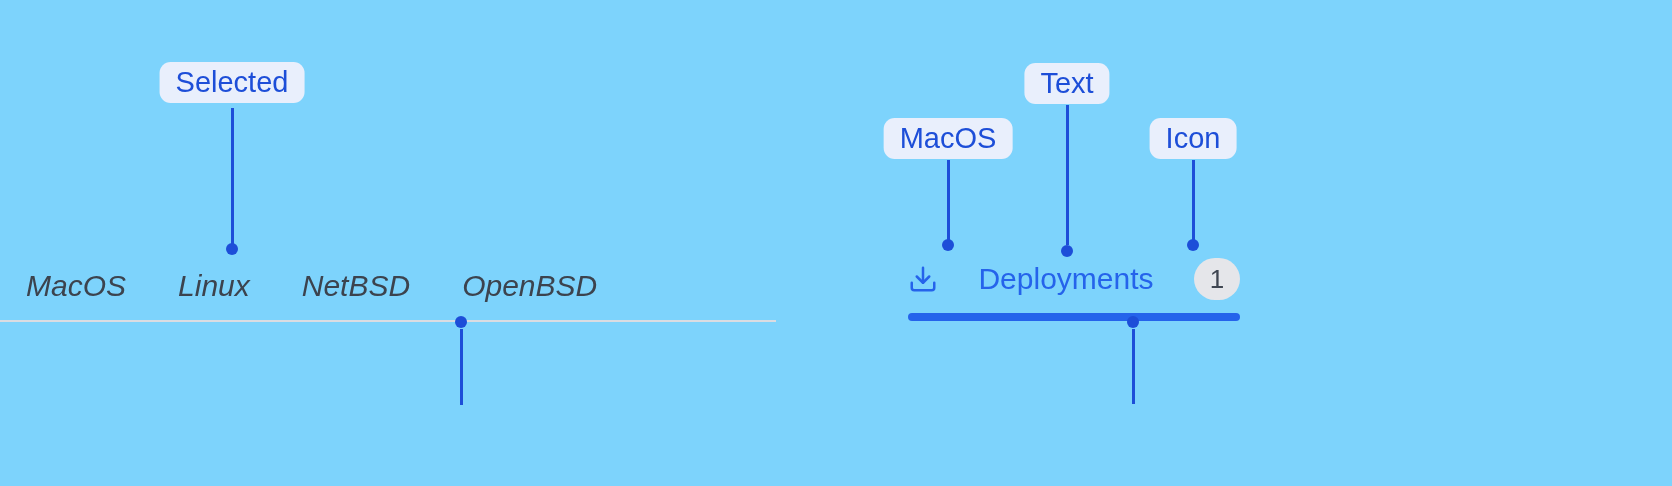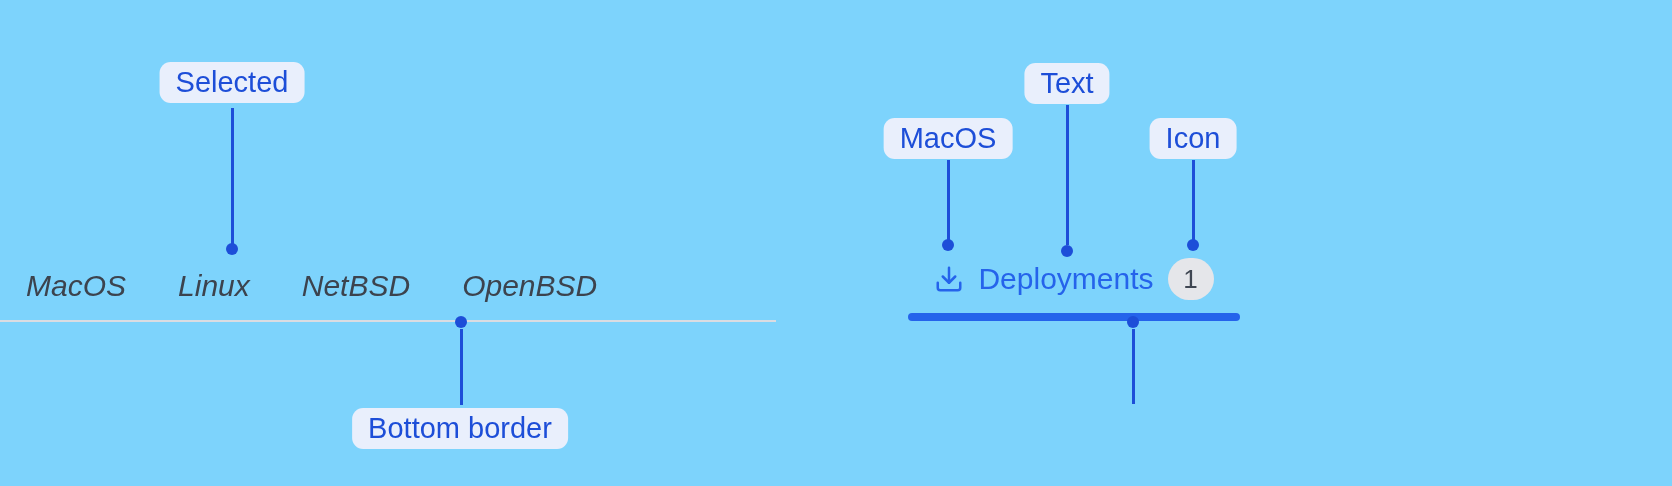--- a/index.html
+++ b/index.html
@@ -76,21 +76,21 @@
     position: absolute;
     left: 908px;
     top: 250px;
     width: 332px;
     cursor: pointer;
   }
   .tab2-row {
     height: 58px;
     display: flex;
     align-items: center;
-    justify-content: center;
+    justify-content: space-between;
     gap: 14px;
     color: var(--accent, #2563eb);
     font-size: 30px;
     font-weight: 500;
     white-space: nowrap;
   }
   .tab2-row svg { width: 30px; height: 30px; display: block; }
   .badge {
     width: 46px;
     height: 42px;
@@ -121,21 +121,20 @@
 
   <div class="tabbar">
     <div class="tab">MacOS</div>
     <div class="tab">Linux</div>
     <div class="tab">NetBSD</div>
     <div class="tab">OpenBSD</div>
   </div>
 
   <div class="adot" style="left:455px; top:316px"></div>
   <div class="aline" style="left:459.5px; top:329px; height:76px"></div>
-  <div class="pill" style="left:460px; top:408px">Bottom border</div>
 
   <div class="pill" style="left:1067px; top:63px">Text</div>
   <div class="aline" style="left:1065.5px; top:105px; height:140px"></div>
   <div class="adot" style="left:1061px; top:245px"></div>
 
   <div class="pill" style="left:948px; top:118px">MacOS</div>
   <div class="aline" style="left:946.5px; top:160px; height:80px"></div>
   <div class="adot" style="left:942px; top:239px"></div>
 
   <div class="pill" style="left:1193px; top:118px">Icon</div>

